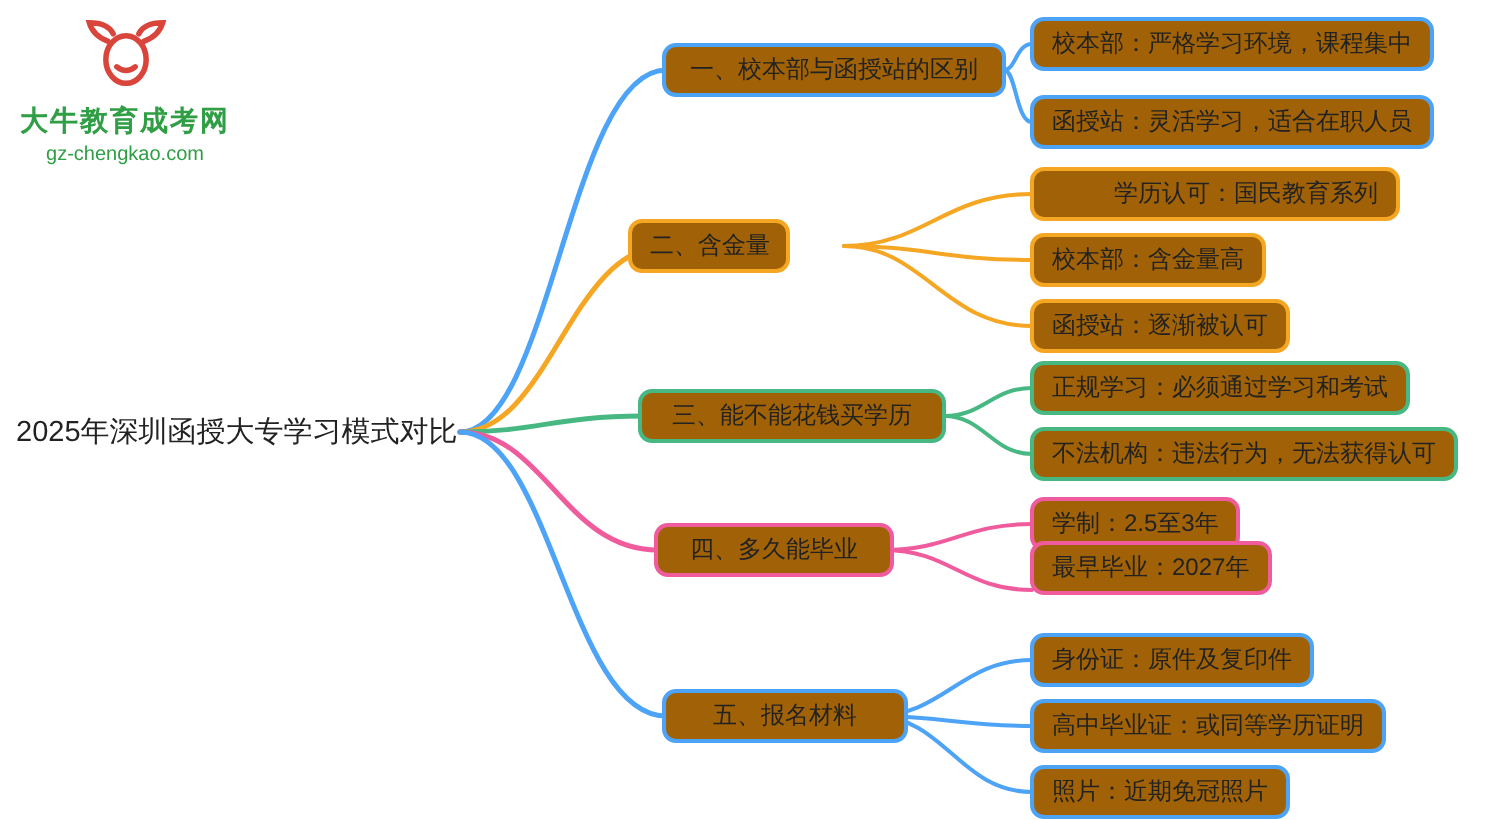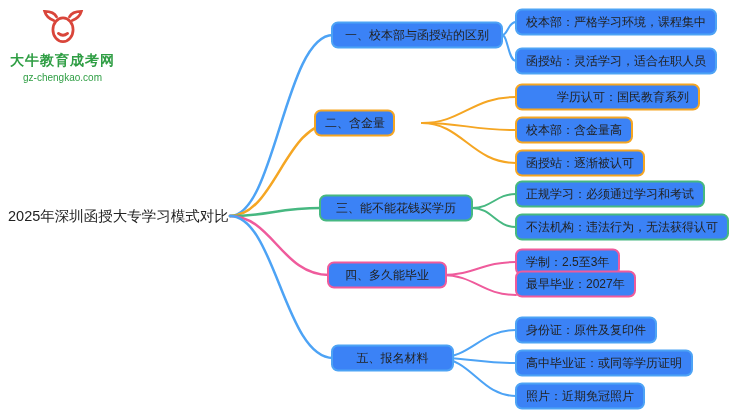--- a/index.html
+++ b/index.html
@@ -13,21 +13,21 @@
     --bull:#d9453a;
   }
   svg.links { position:absolute; left:0; top:0; width:750px; height:410px; }
   svg.links path { fill:none; stroke-linecap:round; }
   svg.links path.trunk { stroke-width:2.5; }
   svg.links path.leaflink { stroke-width:2; }
 
   .node {
     position:absolute;
     transform:translateY(-50%);
-    background:#3b82f6;
+    background:#a16207;
     border:2px solid #999;
     border-radius:7px;
     font-size:12px;
     color:#222;
     padding:4px 9px;
     white-space:nowrap;
     line-height:1.25;
   }
   .branch { text-align:center; }
 

